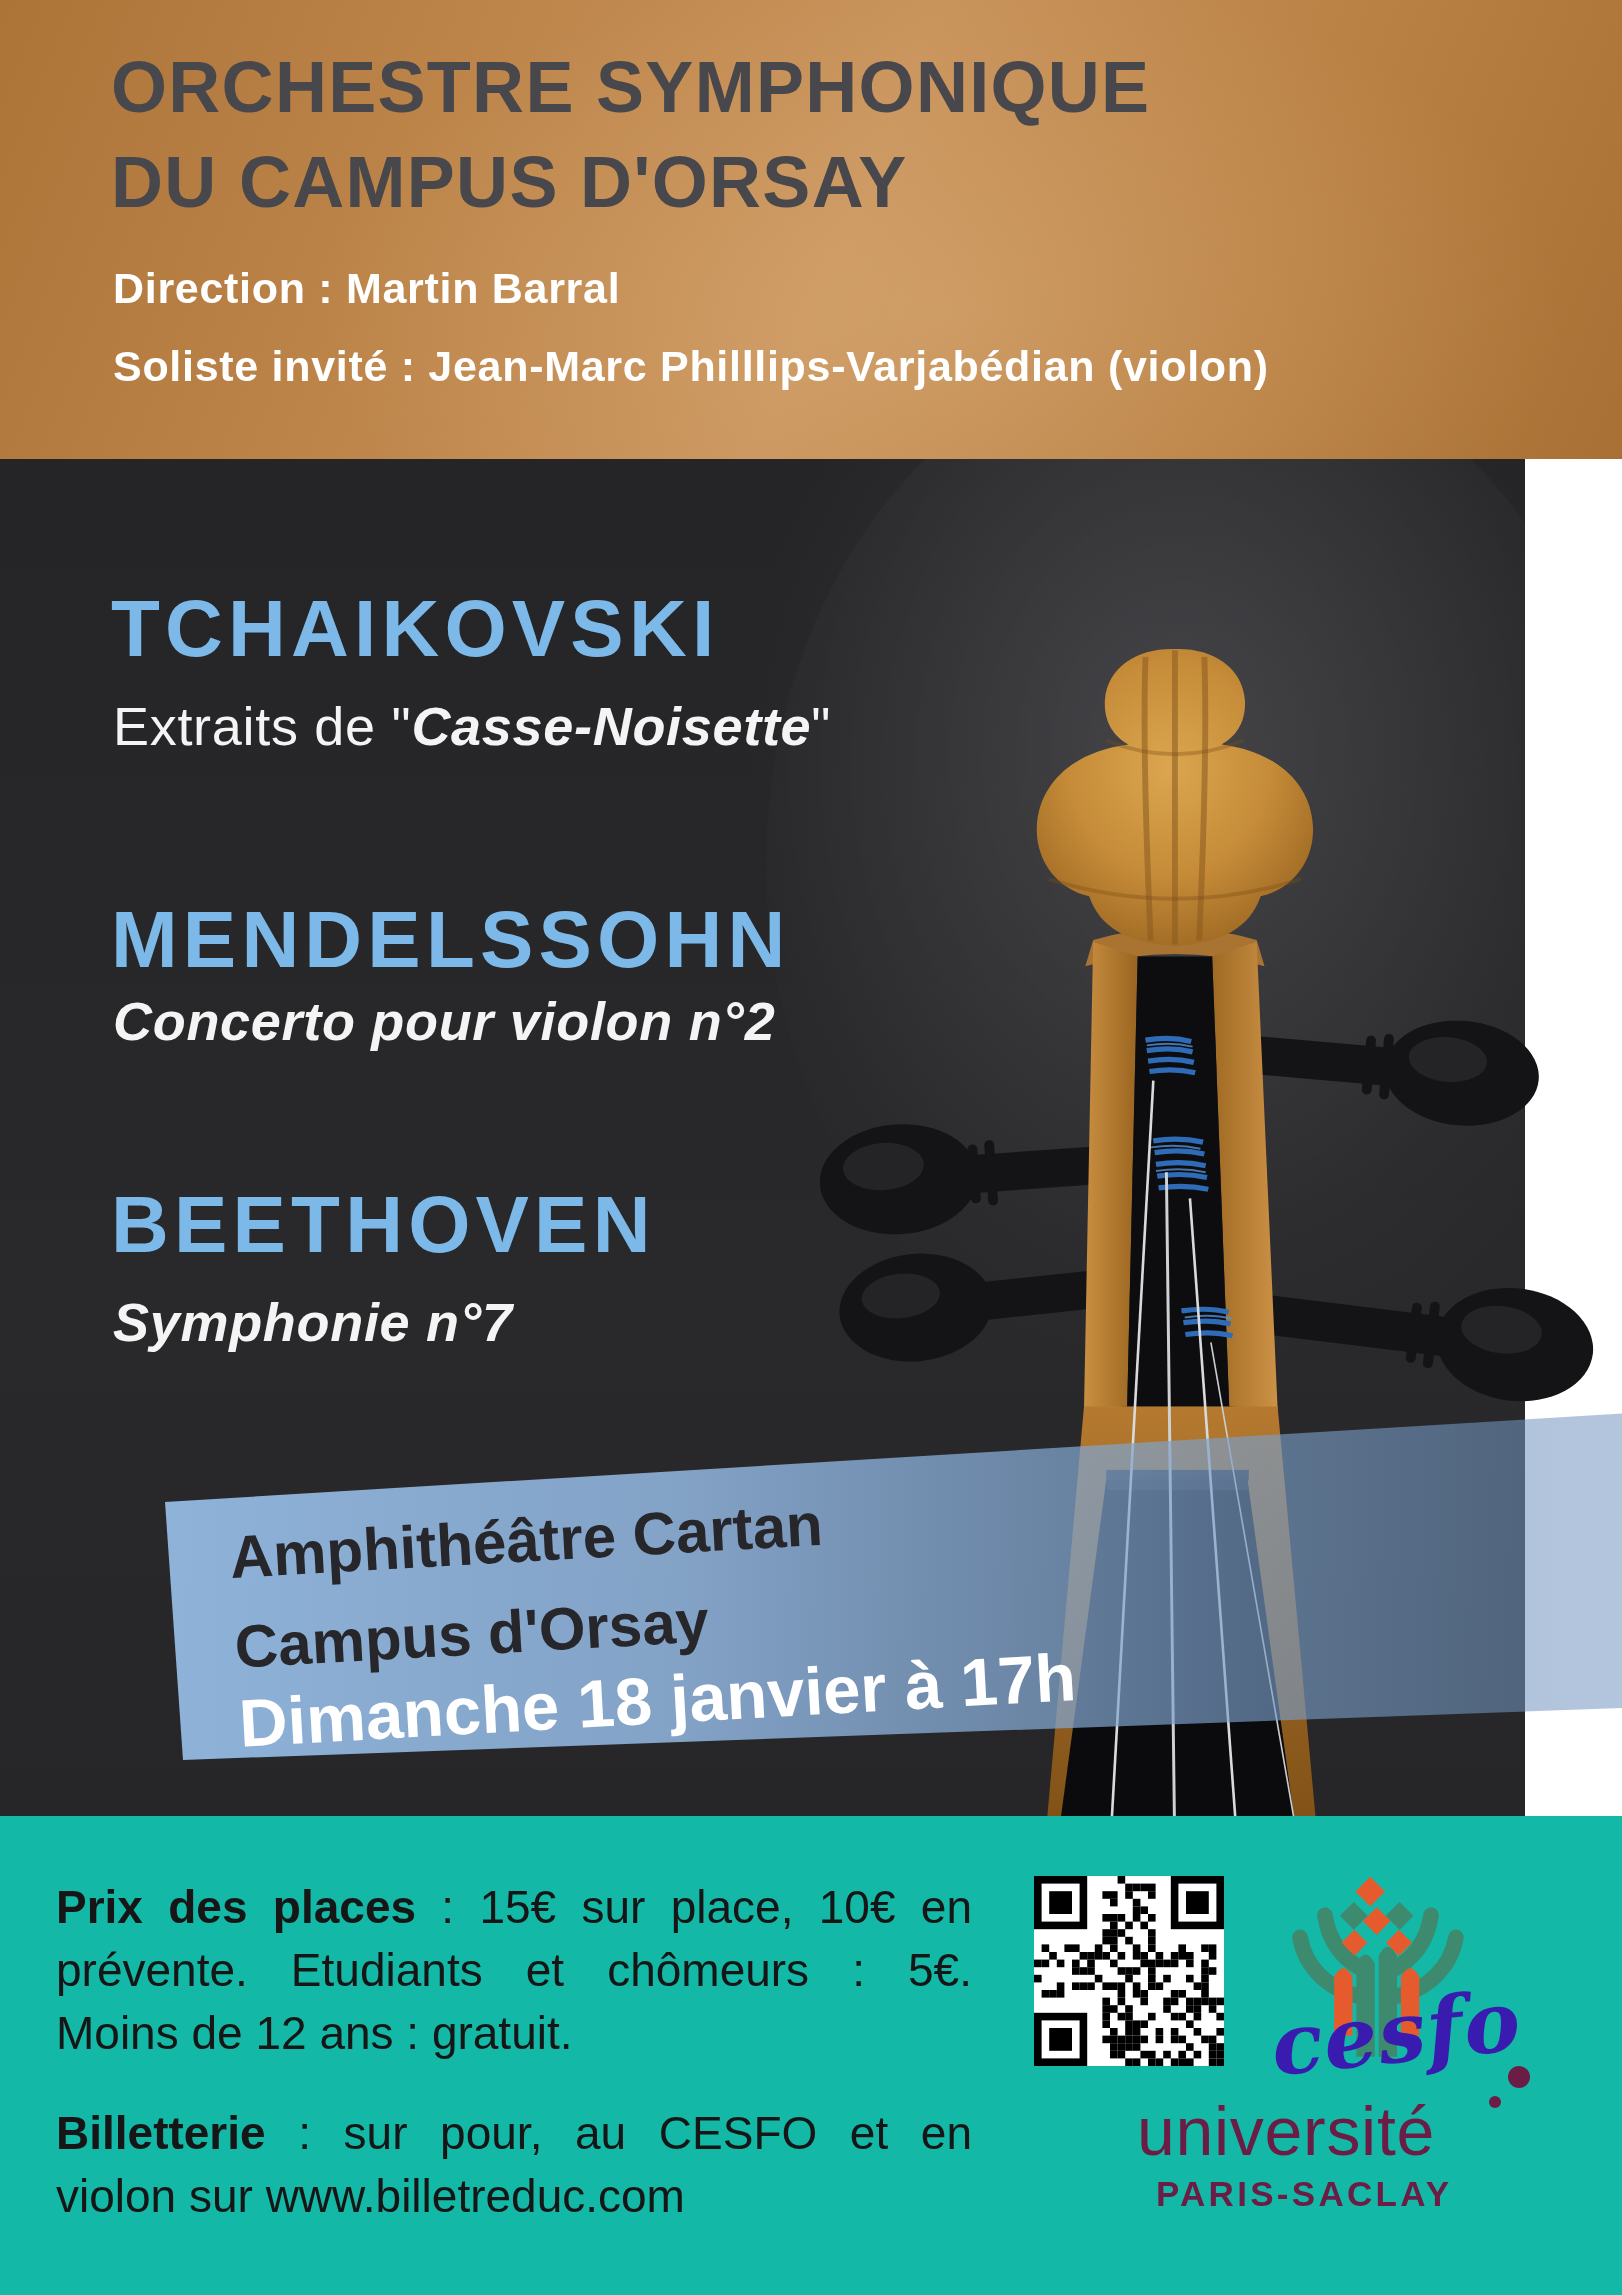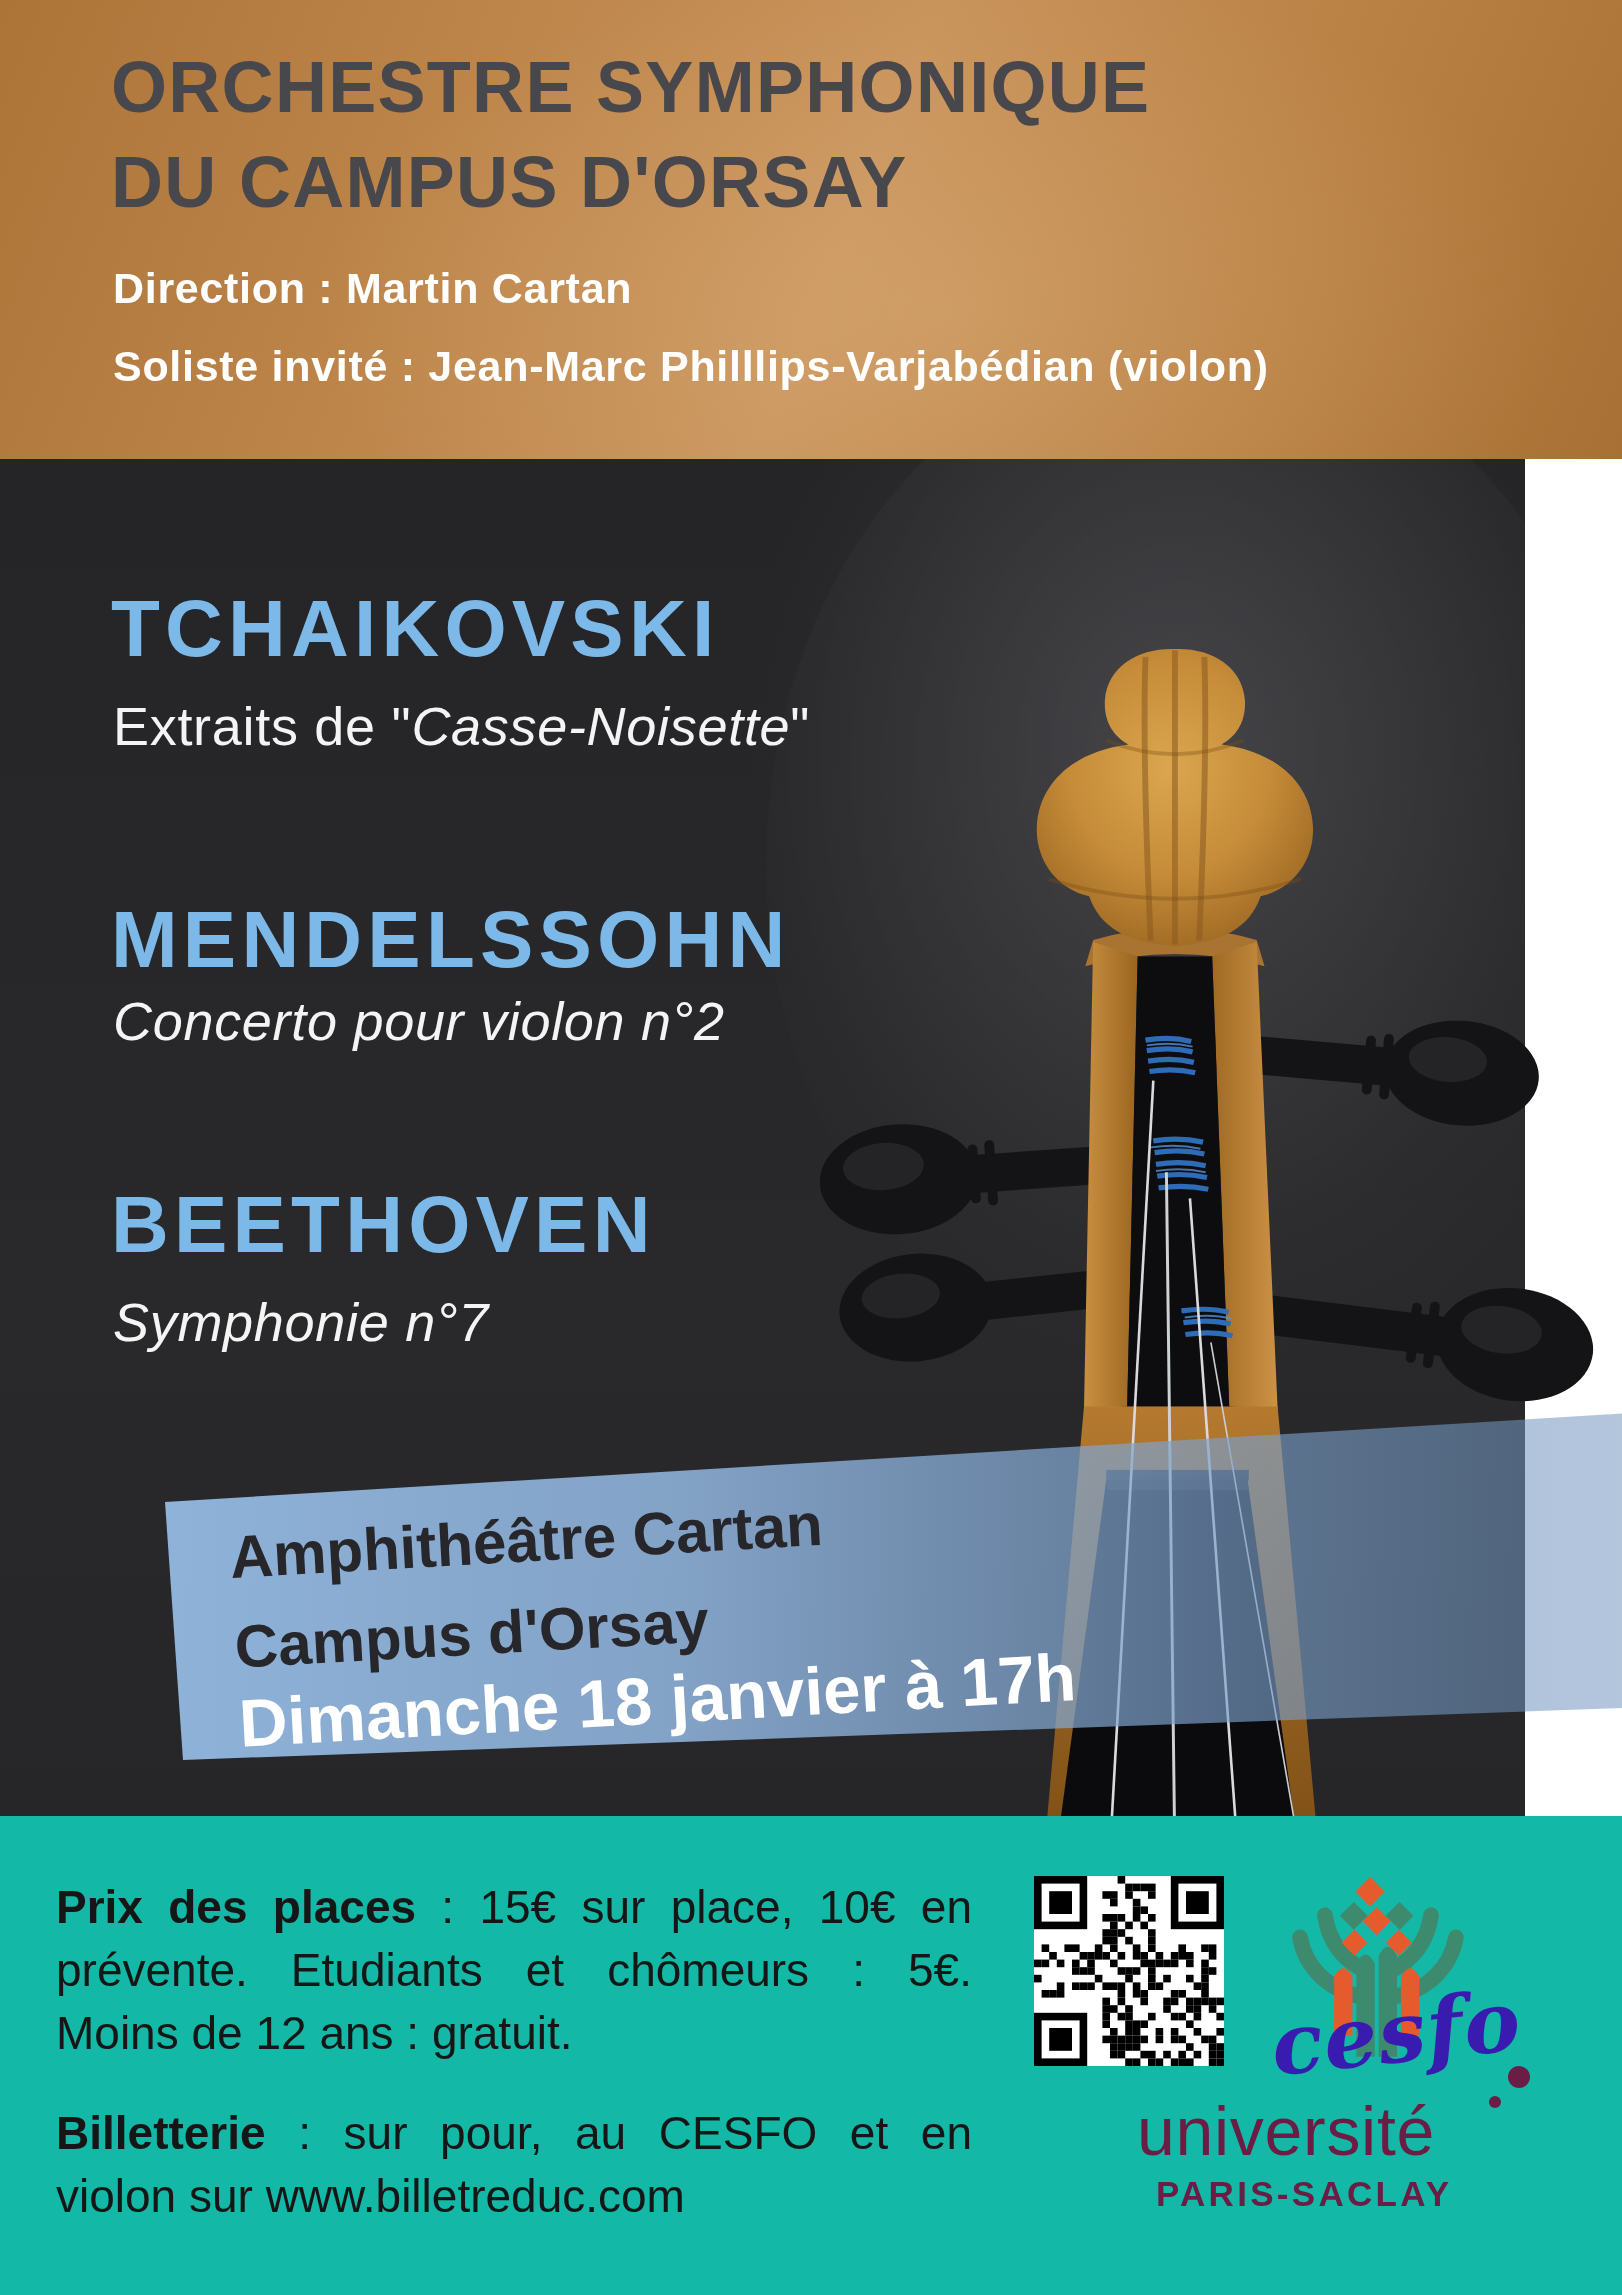--- a/index.html
+++ b/index.html
@@ -34,21 +34,21 @@
   .composer{position:absolute;left:111px;font-size:80px;font-weight:bold;
     color:#7cb9e8;letter-spacing:5.2px;white-space:nowrap;}
   .comp-1{top:124px;}
   .comp-2{top:435px;}
   .comp-3{top:720px;}
   .work{position:absolute;left:113px;font-size:54px;color:#f4f4f4;
     letter-spacing:0.7px;white-space:nowrap;font-weight:500;}
   .work-1{top:236px;}
   .work-2{top:531px;}
   .work-3{top:832px;}
-  .work i{font-style:italic;}
+  .work i{font-style:italic;font-weight:bold;}
   
   .banner{
     position:absolute;left:0;top:1407px;width:1623px;height:406px;
     clip-path:polygon(165px 95px, 1623px 6.5px, 1623px 301px, 183px 353px);
     background:linear-gradient(90deg,
       rgba(150,188,228,.97) 0%,
       rgba(143,179,220,.88) 42%,
       rgba(122,158,200,.66) 76%,
       rgba(110,145,188,.52) 100%);
   }
@@ -84,21 +84,21 @@
     border-radius:50%;background:#6b1d45;}
 </style>
 </head>
 <body>
 
 <div class="poster">
 
   <div class="header">
     <div class="title-line title-2">DU CAMPUS D'ORSAY</div>
     <div class="title-line title-1">ORCHESTRE SYMPHONIQUE</div>
-    <div class="header-sub sub-1">Direction : Martin Cartan</div>
+    <div class="header-sub sub-1">Direction : Martin Barral</div>
     <div class="header-sub sub-2">Soliste invité : Jean-Marc Philllips-Varjabédian (violon)</div>
   </div>
 
   <div class="dark">
 
     <svg class="violin" viewBox="0 0 1330 2141" aria-hidden="true">
       <defs>
         <radialGradient id="glow" cx="50%" cy="40%" r="60%">
           <stop offset="0%" stop-color="rgba(255,255,255,0.08)"></stop>
           <stop offset="100%" stop-color="rgba(255,255,255,0)"></stop>

